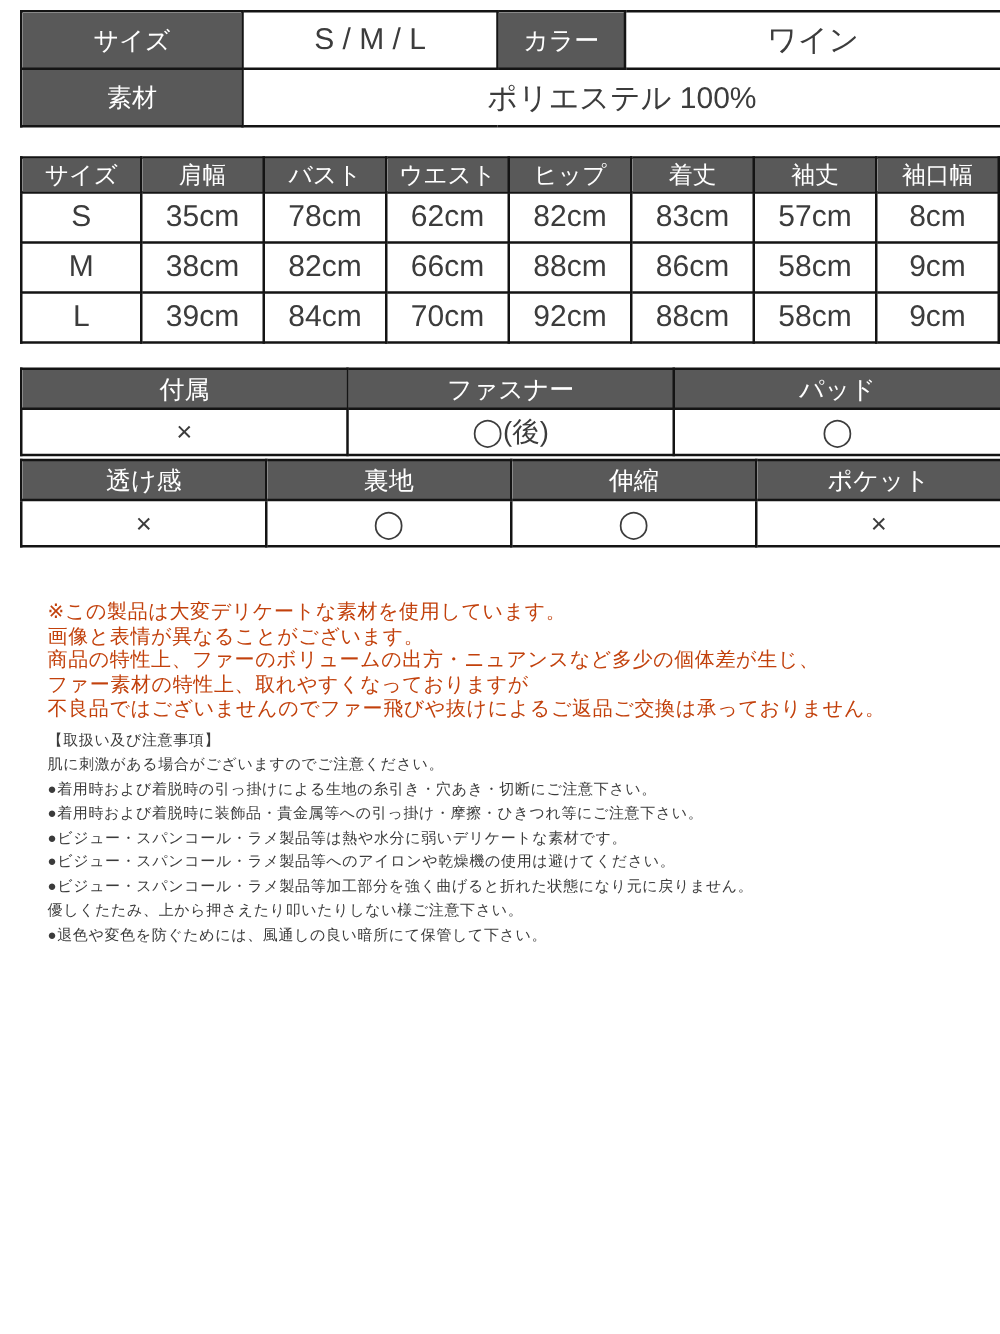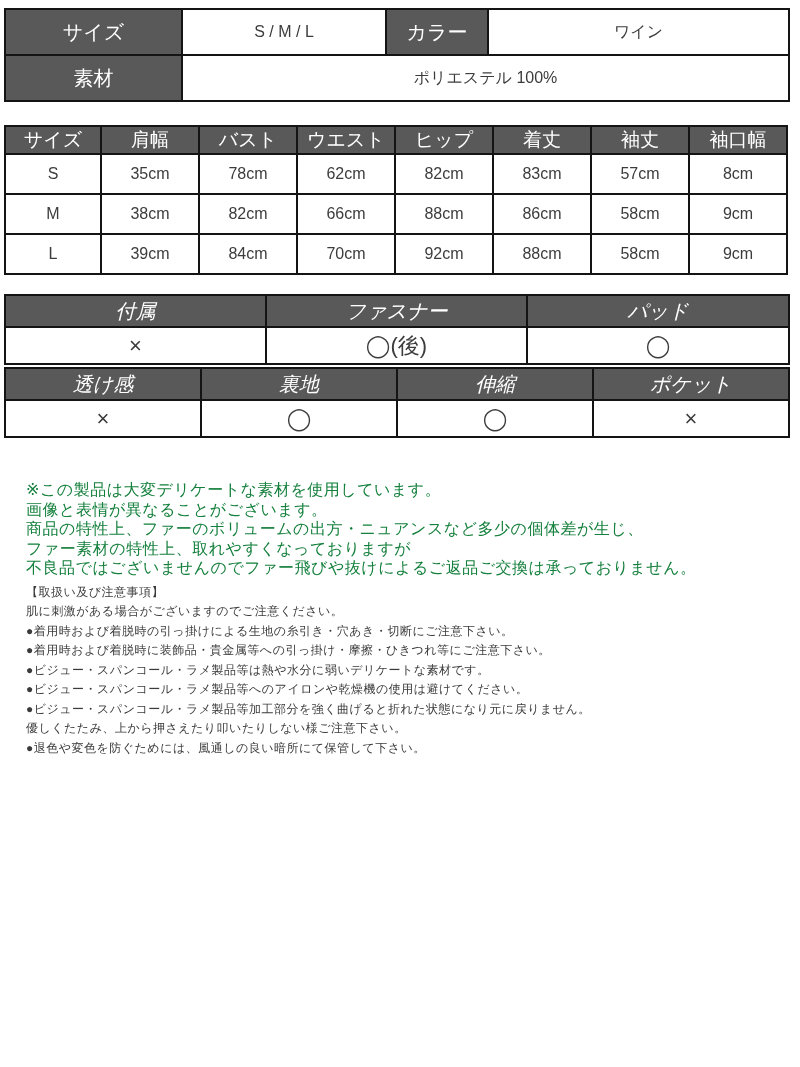--- a/index.html
+++ b/index.html
@@ -8,21 +8,21 @@
     background: #ffffff;
   }
   body {
     width: 800px;
     height: 1067px;
     font-family: "Liberation Sans", "DejaVu Sans", sans-serif;
     color: #3c3c3c;
     overflow: hidden;
   }
   .sheet {
-    padding: 8px 8px 0 4px;
+    padding: 8px 8px 0 16px;
   }
   table {
     border-collapse: collapse;
     table-layout: fixed;
     width: 784px;
   }
   th, td {
     border: 2px solid #141414;
     text-align: center;
     vertical-align: middle;
@@ -32,39 +32,39 @@
   }
   th {
     background: #595959;
     color: #ffffff;
     font-weight: normal;
     font-size: 20px;
   }
   td {
     background: #ffffff;
     color: #3c3c3c;
-    font-size: 16px;
+    font-size: 24px;
   }
   
   .t-summary th, .t-summary td { height: 44px; }
   
   .t-meas { margin-top: 23px; }
   .t-meas th { height: 21px; font-size: 19px; }
   .t-meas td { height: 38px; }
   
   .t-feat1 { margin-top: 19px; }
   .t-feat2 { margin-top: 2px; }
-  .t-feat1 th, .t-feat2 th { height: 30px; font-style: italic; }
+  .t-feat1 th, .t-feat2 th { height: 30px; }
   .t-feat1 td, .t-feat2 td { height: 35px; font-size: 22px; }
   
   .notes {
     margin: 42px 0 0 22px;
     font-size: 16px;
     line-height: 19.5px;
-    color: #15803d;
+    color: #c2410c;
     letter-spacing: 0.5px;
   }
   .care {
     margin: 5px 0 0 22px;
     font-size: 12px;
     line-height: 19.5px;
     color: #3b3b3b;
     letter-spacing: 0.5px;
   }
   .notes div, .care div { white-space: nowrap; }

